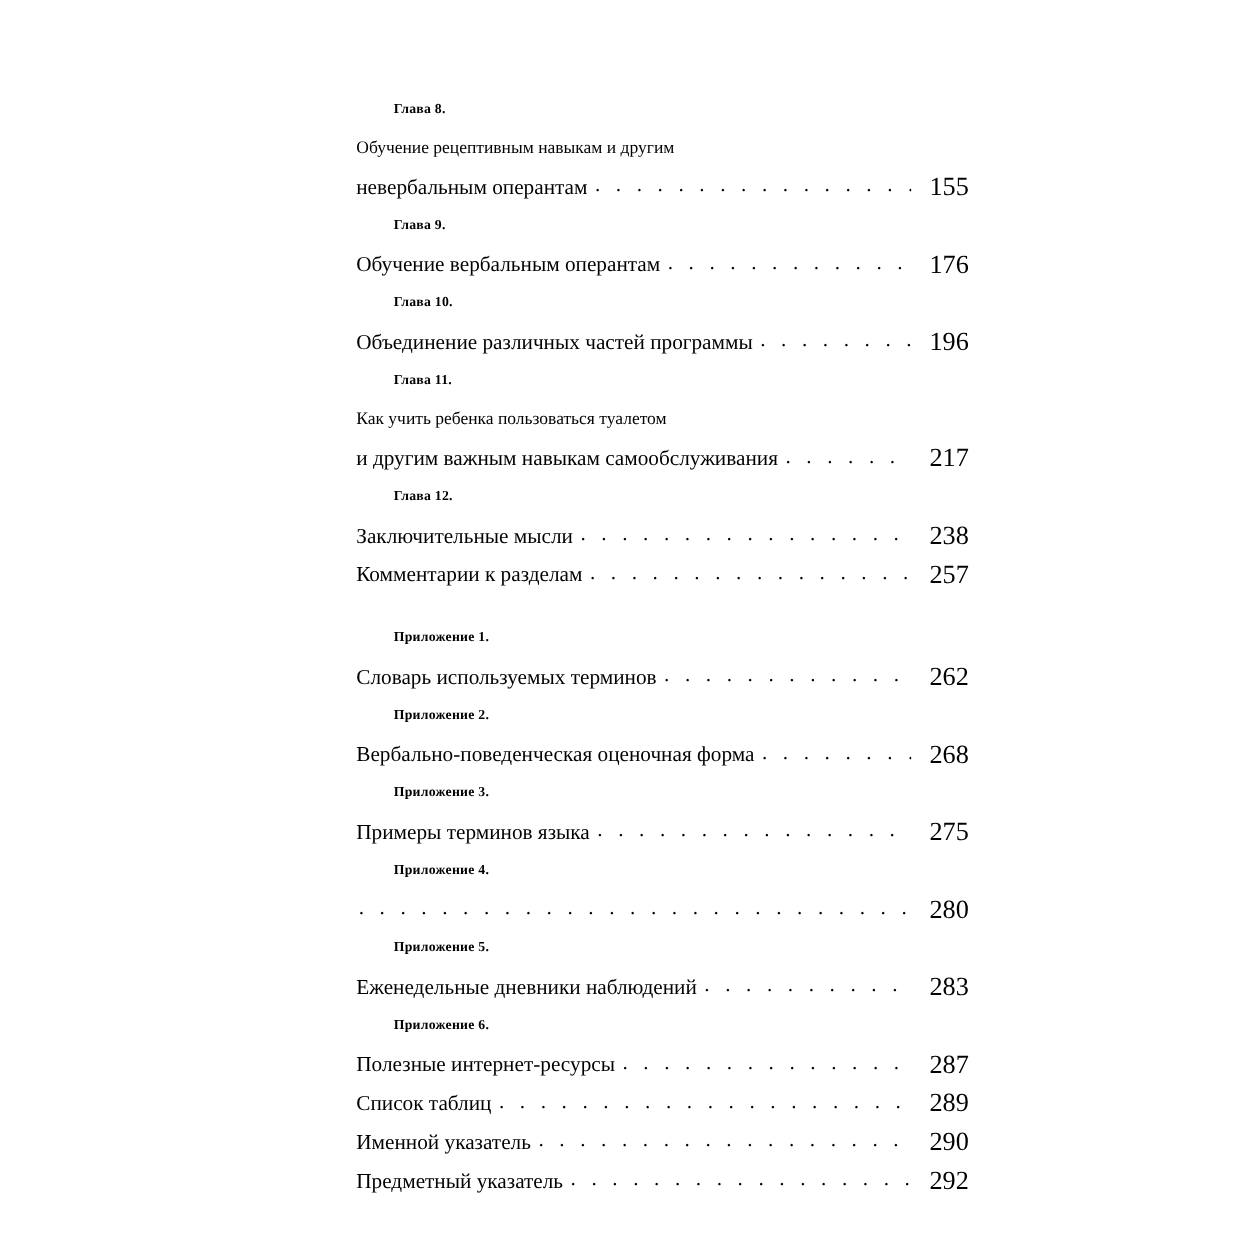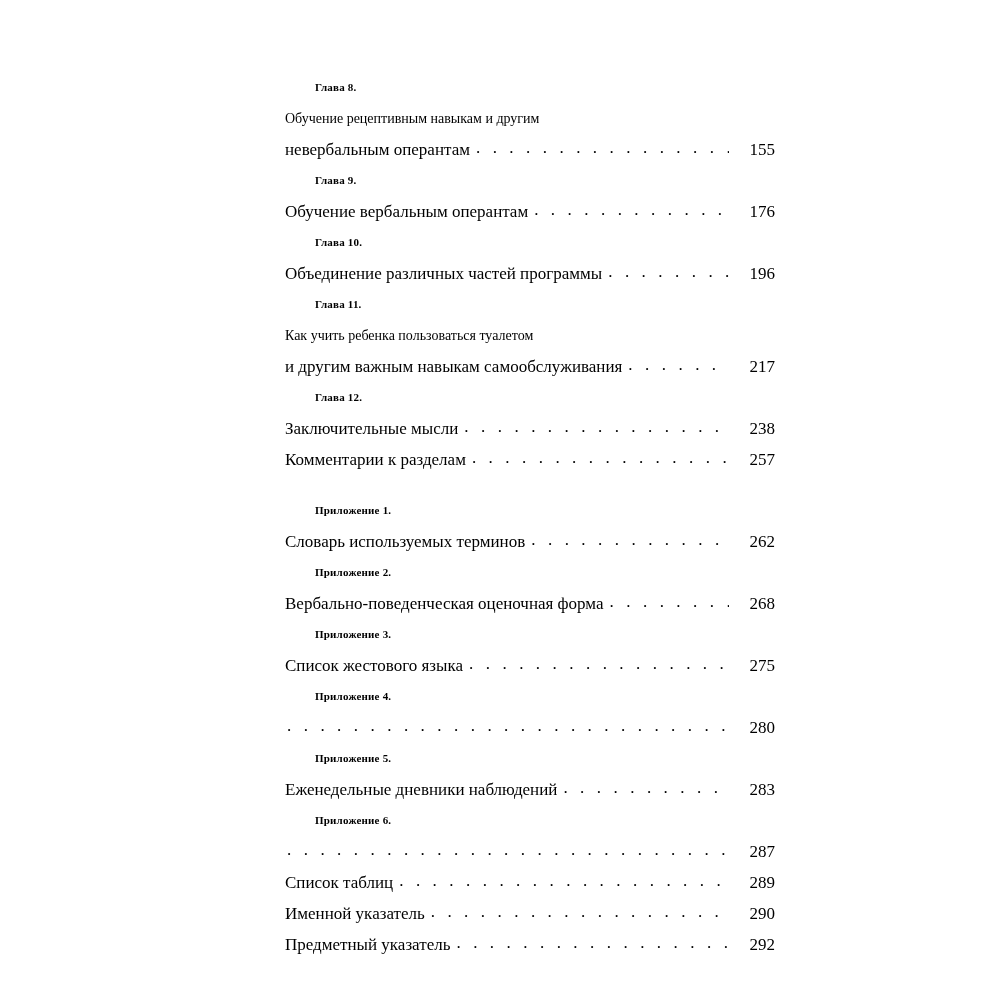--- a/index.html
+++ b/index.html
@@ -56,21 +56,21 @@
     color: #000;
     text-align: left;
     margin: 0 2px 0 2px;
     position: relative;
     top: -2px;
   }
   .line .page-num {
     flex: 0 0 auto;
     width: 44px;
     text-align: right;
-    font-size: 17px;
+    font-size: 21px;
   }
   .gap-md { height: 20px; }
   .wrap-line {
     font-size: 14px;
     line-height: 31px;
   }
 </style>
 </head>
 <body>
 
@@ -148,21 +148,21 @@
       <div class="line">
         <span class="title">Вербально-поведенческая оценочная форма</span>
         <span class="dots">. . . . . . . . . . . . . . . . . . . . . . . . . . . . . . . . . . . . . . . . . . . . . . . . . . . . . . . . . . .</span>
         <span class="page-num">268</span>
       </div>
     </div>
 
     <div class="entry">
       <div class="entry-head">Приложение 3.</div>
       <div class="line">
-        <span class="title">Список жестового языка</span>
+        <span class="title">Примеры терминов языка</span>
         <span class="dots">. . . . . . . . . . . . . . . . . . . . . . . . . . . . . . . . . . . . . . . . . . . . . . . . . . . . . . . . . . .</span>
         <span class="page-num">275</span>
       </div>
     </div>
 
     <div class="entry">
       <div class="entry-head">Приложение 4.</div>
       <div class="line">
         <span class="dots">. . . . . . . . . . . . . . . . . . . . . . . . . . . . . . . . . . . . . . . . . . . . . . . . . . . . . . . . . . .</span>
         <span class="page-num">280</span>
@@ -174,20 +174,21 @@
       <div class="line">
         <span class="title">Еженедельные дневники наблюдений</span>
         <span class="dots">. . . . . . . . . . . . . . . . . . . . . . . . . . . . . . . . . . . . . . . . . . . . . . . . . . . . . . . . . . .</span>
         <span class="page-num">283</span>
       </div>
     </div>
 
     <div class="entry">
       <div class="entry-head">Приложение 6.</div>
       <div class="line">
+        <span class="title">Полезные интернет-ресурсы</span>
         <span class="dots">. . . . . . . . . . . . . . . . . . . . . . . . . . . . . . . . . . . . . . . . . . . . . . . . . . . . . . . . . . .</span>
         <span class="page-num">287</span>
       </div>
     </div>
 
     <div class="entry">
       <div class="line">
         <span class="title">Список таблиц</span>
         <span class="dots">. . . . . . . . . . . . . . . . . . . . . . . . . . . . . . . . . . . . . . . . . . . . . . . . . . . . . . . . . . .</span>
         <span class="page-num">289</span>

